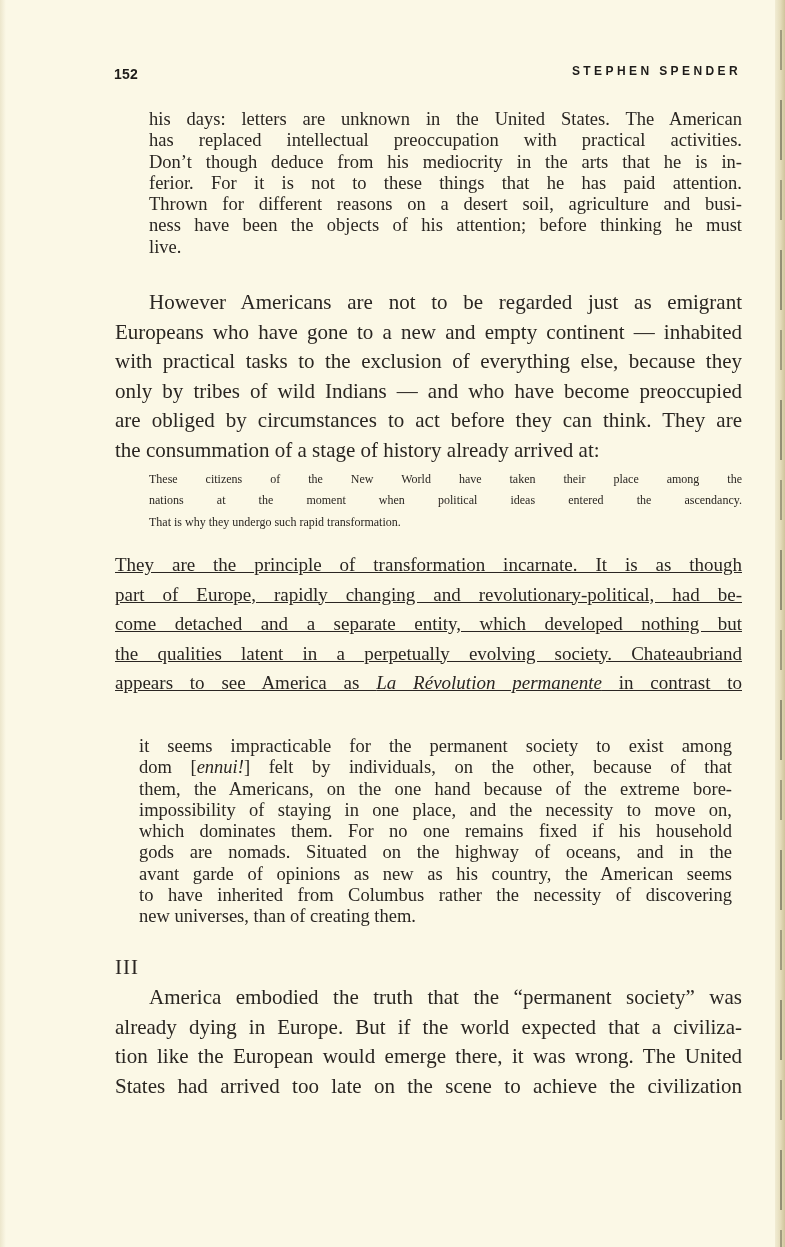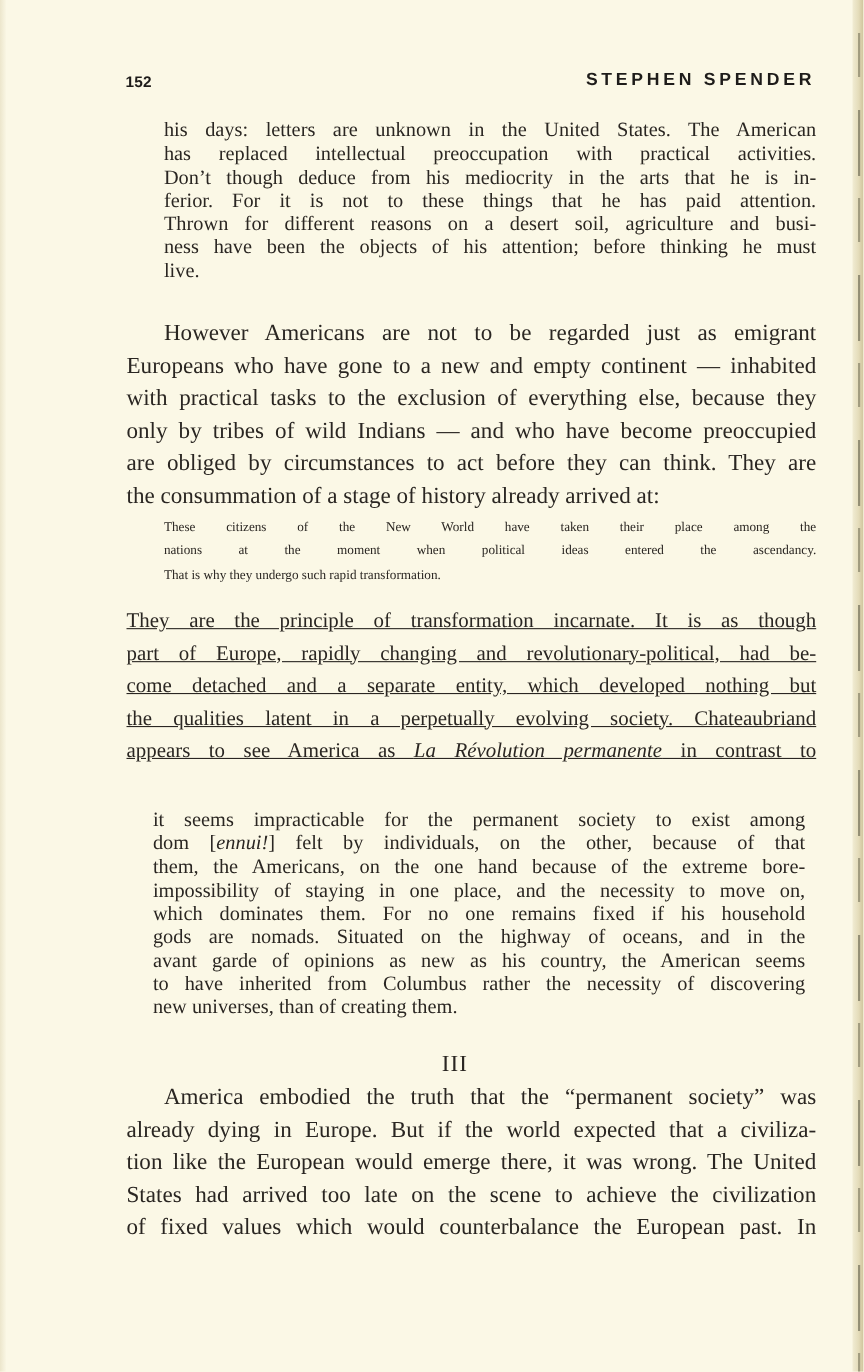--- a/index.html
+++ b/index.html
@@ -31,21 +31,21 @@
     .header {
       position: absolute; top: 64px; left: 114px; width: 627px; height: 24px;
       font-family: "Liberation Sans", "DejaVu Sans", sans-serif;
       font-weight: bold;
       text-align: center;
     }
     .page-number {
       position: absolute; left: 0; top: 2px; font-size: 14px; letter-spacing: 0.2px; color: #1e1c1a;
     }
     .running-head {
-      position: absolute; right: 0; top: 0; font-size: 16px; letter-spacing: 3.4px; color: #1e1c1a;
+      position: absolute; right: 0; top: 0; font-size: 12px; letter-spacing: 3.4px; color: #1e1c1a;
     }
     .block {
       position: absolute;
     }
     .line {
       display: block;
       white-space: nowrap;
       text-align: justify;
       text-align-last: justify;
       overflow: visible;
@@ -68,22 +68,22 @@
 
     
     .p2 { left: 115px; top: 550px; width: 627px; font-size: 19px; text-decoration: underline; }
     .p2 .line { height: 29.5px; line-height: 29.5px; }
 
     
     .q3 { left: 139px; top: 736px; width: 593px; font-size: 18.5px; }
     .q3 .line { height: 21.3px; line-height: 21.3px; }
 
     .section-number {
-      position: absolute; left: 100px; top: 952px; width: 627px;
-      text-align: center; font-size: 21px; line-height: 30px; letter-spacing: 1px;
+      position: absolute; left: 115px; top: 952px; width: 627px;
+      text-align: left; font-size: 21px; line-height: 30px; letter-spacing: 1px;
     }
 
     
     .p3 { left: 115px; top: 983px; width: 627px; font-size: 21px; }
     .p3 .line { height: 29.5px; line-height: 29.5px; }
 
     i { font-style: italic; }
   </style>
 </head>
 <body>
@@ -142,14 +142,13 @@
   <span class="line last">new universes, than of creating them.</span>
 </div>
 
 <div class="section-number">III</div>
 
 <div class="block p3">
   <span class="line indent">America embodied the truth that the “permanent society” was</span>
   <span class="line">already dying in Europe. But if the world expected that a civiliza-</span>
   <span class="line">tion like the European would emerge there, it was wrong. The United</span>
   <span class="line">States had arrived too late on the scene to achieve the civilization</span>
-  <span class="line">of fixed values which would counterbalance the European past. In</span>
 </div>
 
 </body></html>

